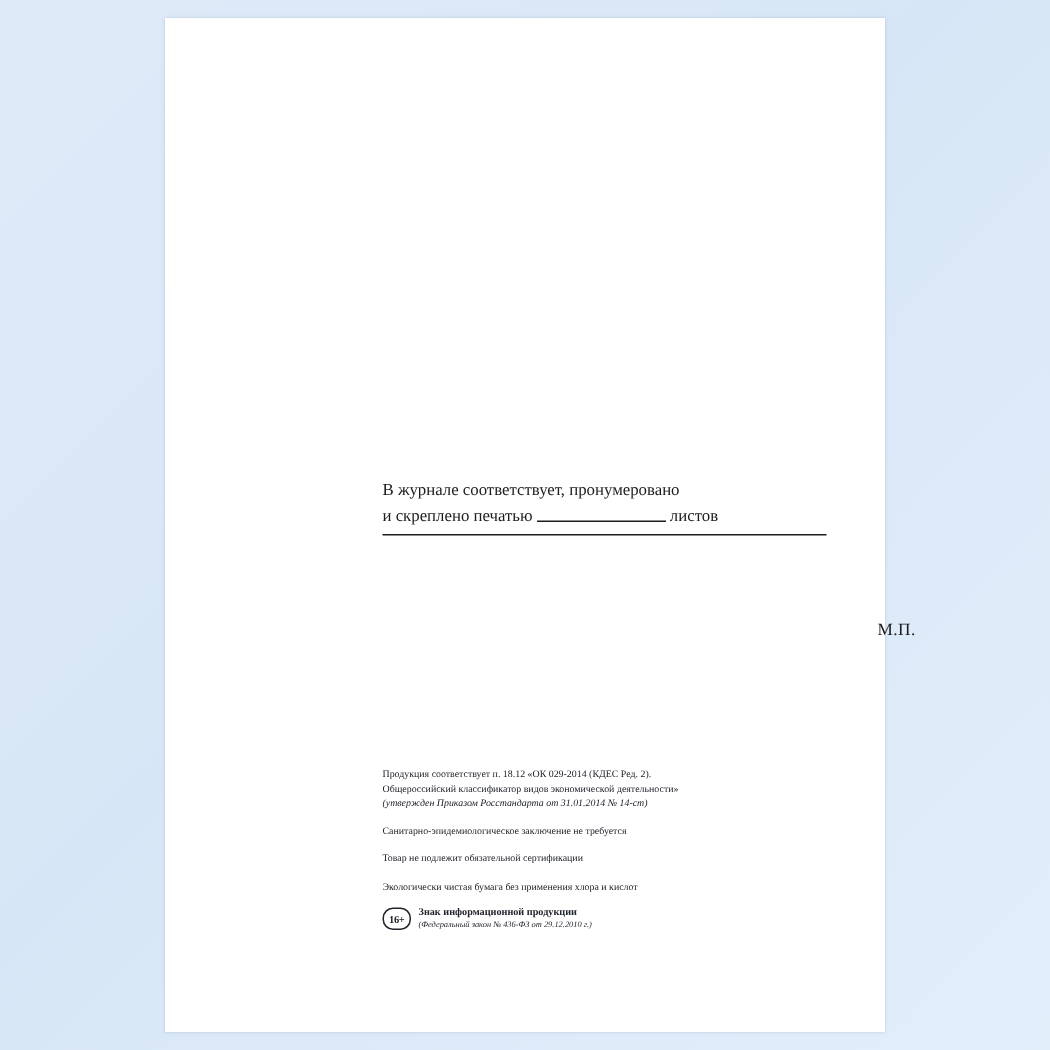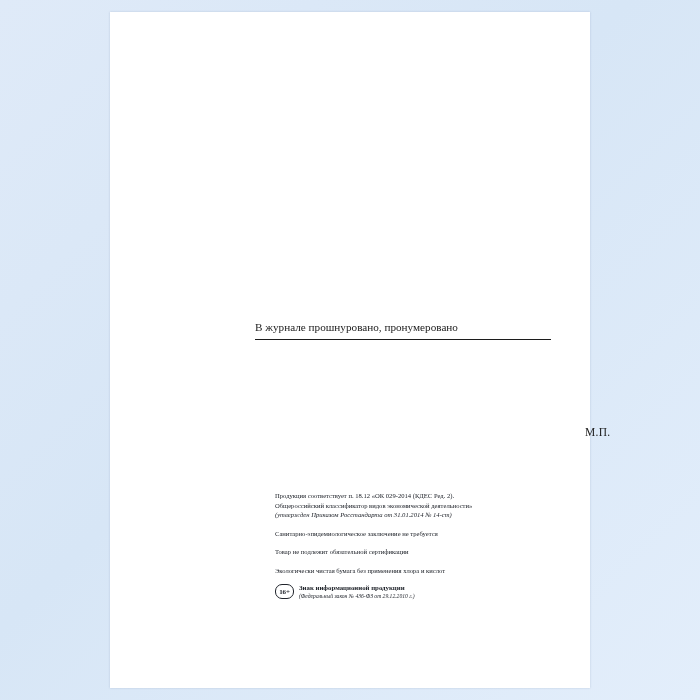--- a/index.html
+++ b/index.html
@@ -60,35 +60,34 @@
   .fill-w5 { width: 88px; }
   .rule-long {
     margin-top: 2px;
     width: 296px;
     border-bottom: 1px solid #1c1c1c;
     height: 1px;
   }
   .mp {
     position: absolute;
     left: 330px;
-    top: 104px;
+    top: 92px;
     font-size: 11.5px;
     letter-spacing: 0.3px;
   }
 
   
   .legal-block {
     position: absolute;
     left: 145px;
-    top: 479px;
+    top: 500px;
     width: 300px;
     color: #20242b;
     font-size: 6.6px;
     line-height: 1.45;
-    margin-left: 20px;
   }
   .legal-para {
     margin-bottom: 9px;
   }
   .legal-para.tight {
     margin-bottom: 8px;
   }
   .legal-para .it {
     font-style: italic;
   }
@@ -126,21 +125,26 @@
   }
 </style>
 </head>
 <body>
 
 <div class="stage">
   <div class="page">
     <div class="page-inner">
 
       <div class="cert-block">
-        <div class="cert-line">В журнале прошнуровано, пронумеровано</div>
+        <div class="cert-line">В журнале соответствует, пронумеровано</div>
+        <div class="cert-line">
+          <span>и скреплено печатью</span>
+          <span class="fill fill-w1"></span>
+          <span>листов</span>
+        </div>
         <div class="rule-long"></div>
         <div class="mp">М.П.</div>
       </div>
 
       <div class="legal-block">
         <div class="legal-para">
           <div>Продукция соответствует п. 18.12 «ОК 029-2014 (КДЕС Ред. 2).</div>
           <div>Общероссийский классификатор видов экономической деятельности»</div>
           <div class="it">(утвержден Приказом Росстандарта от 31.01.2014 № 14-ст)</div>
         </div>

